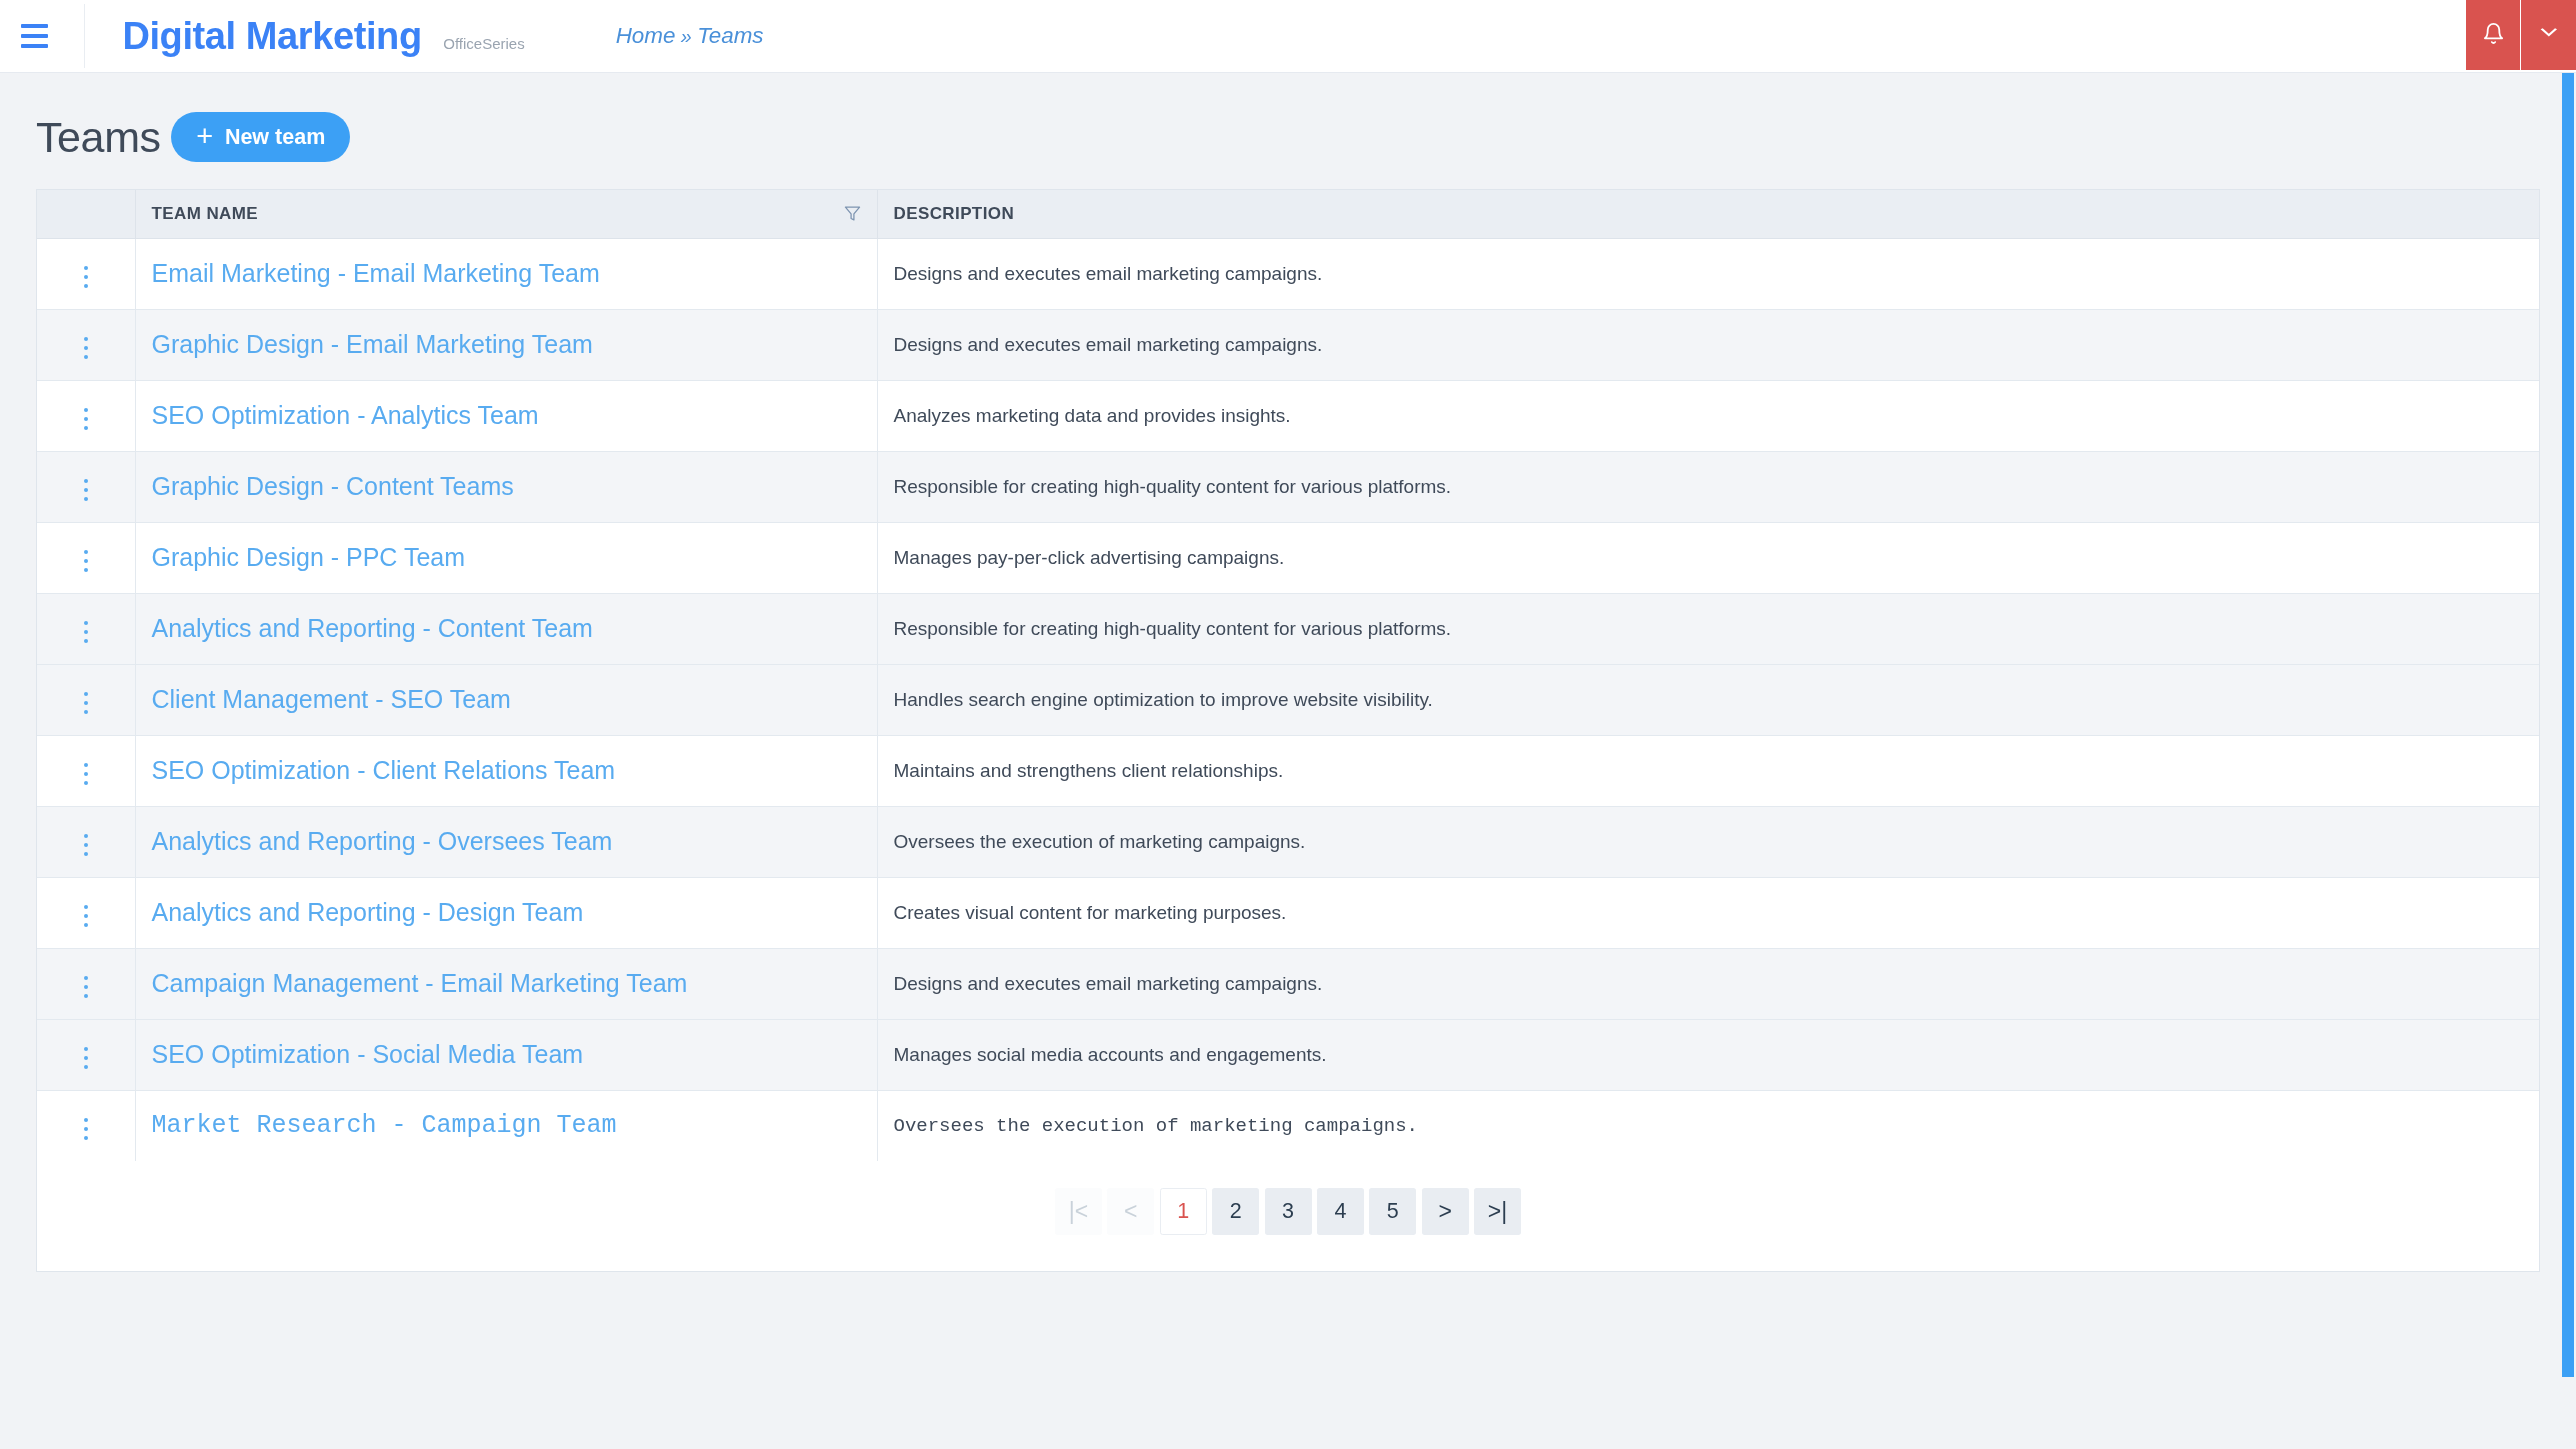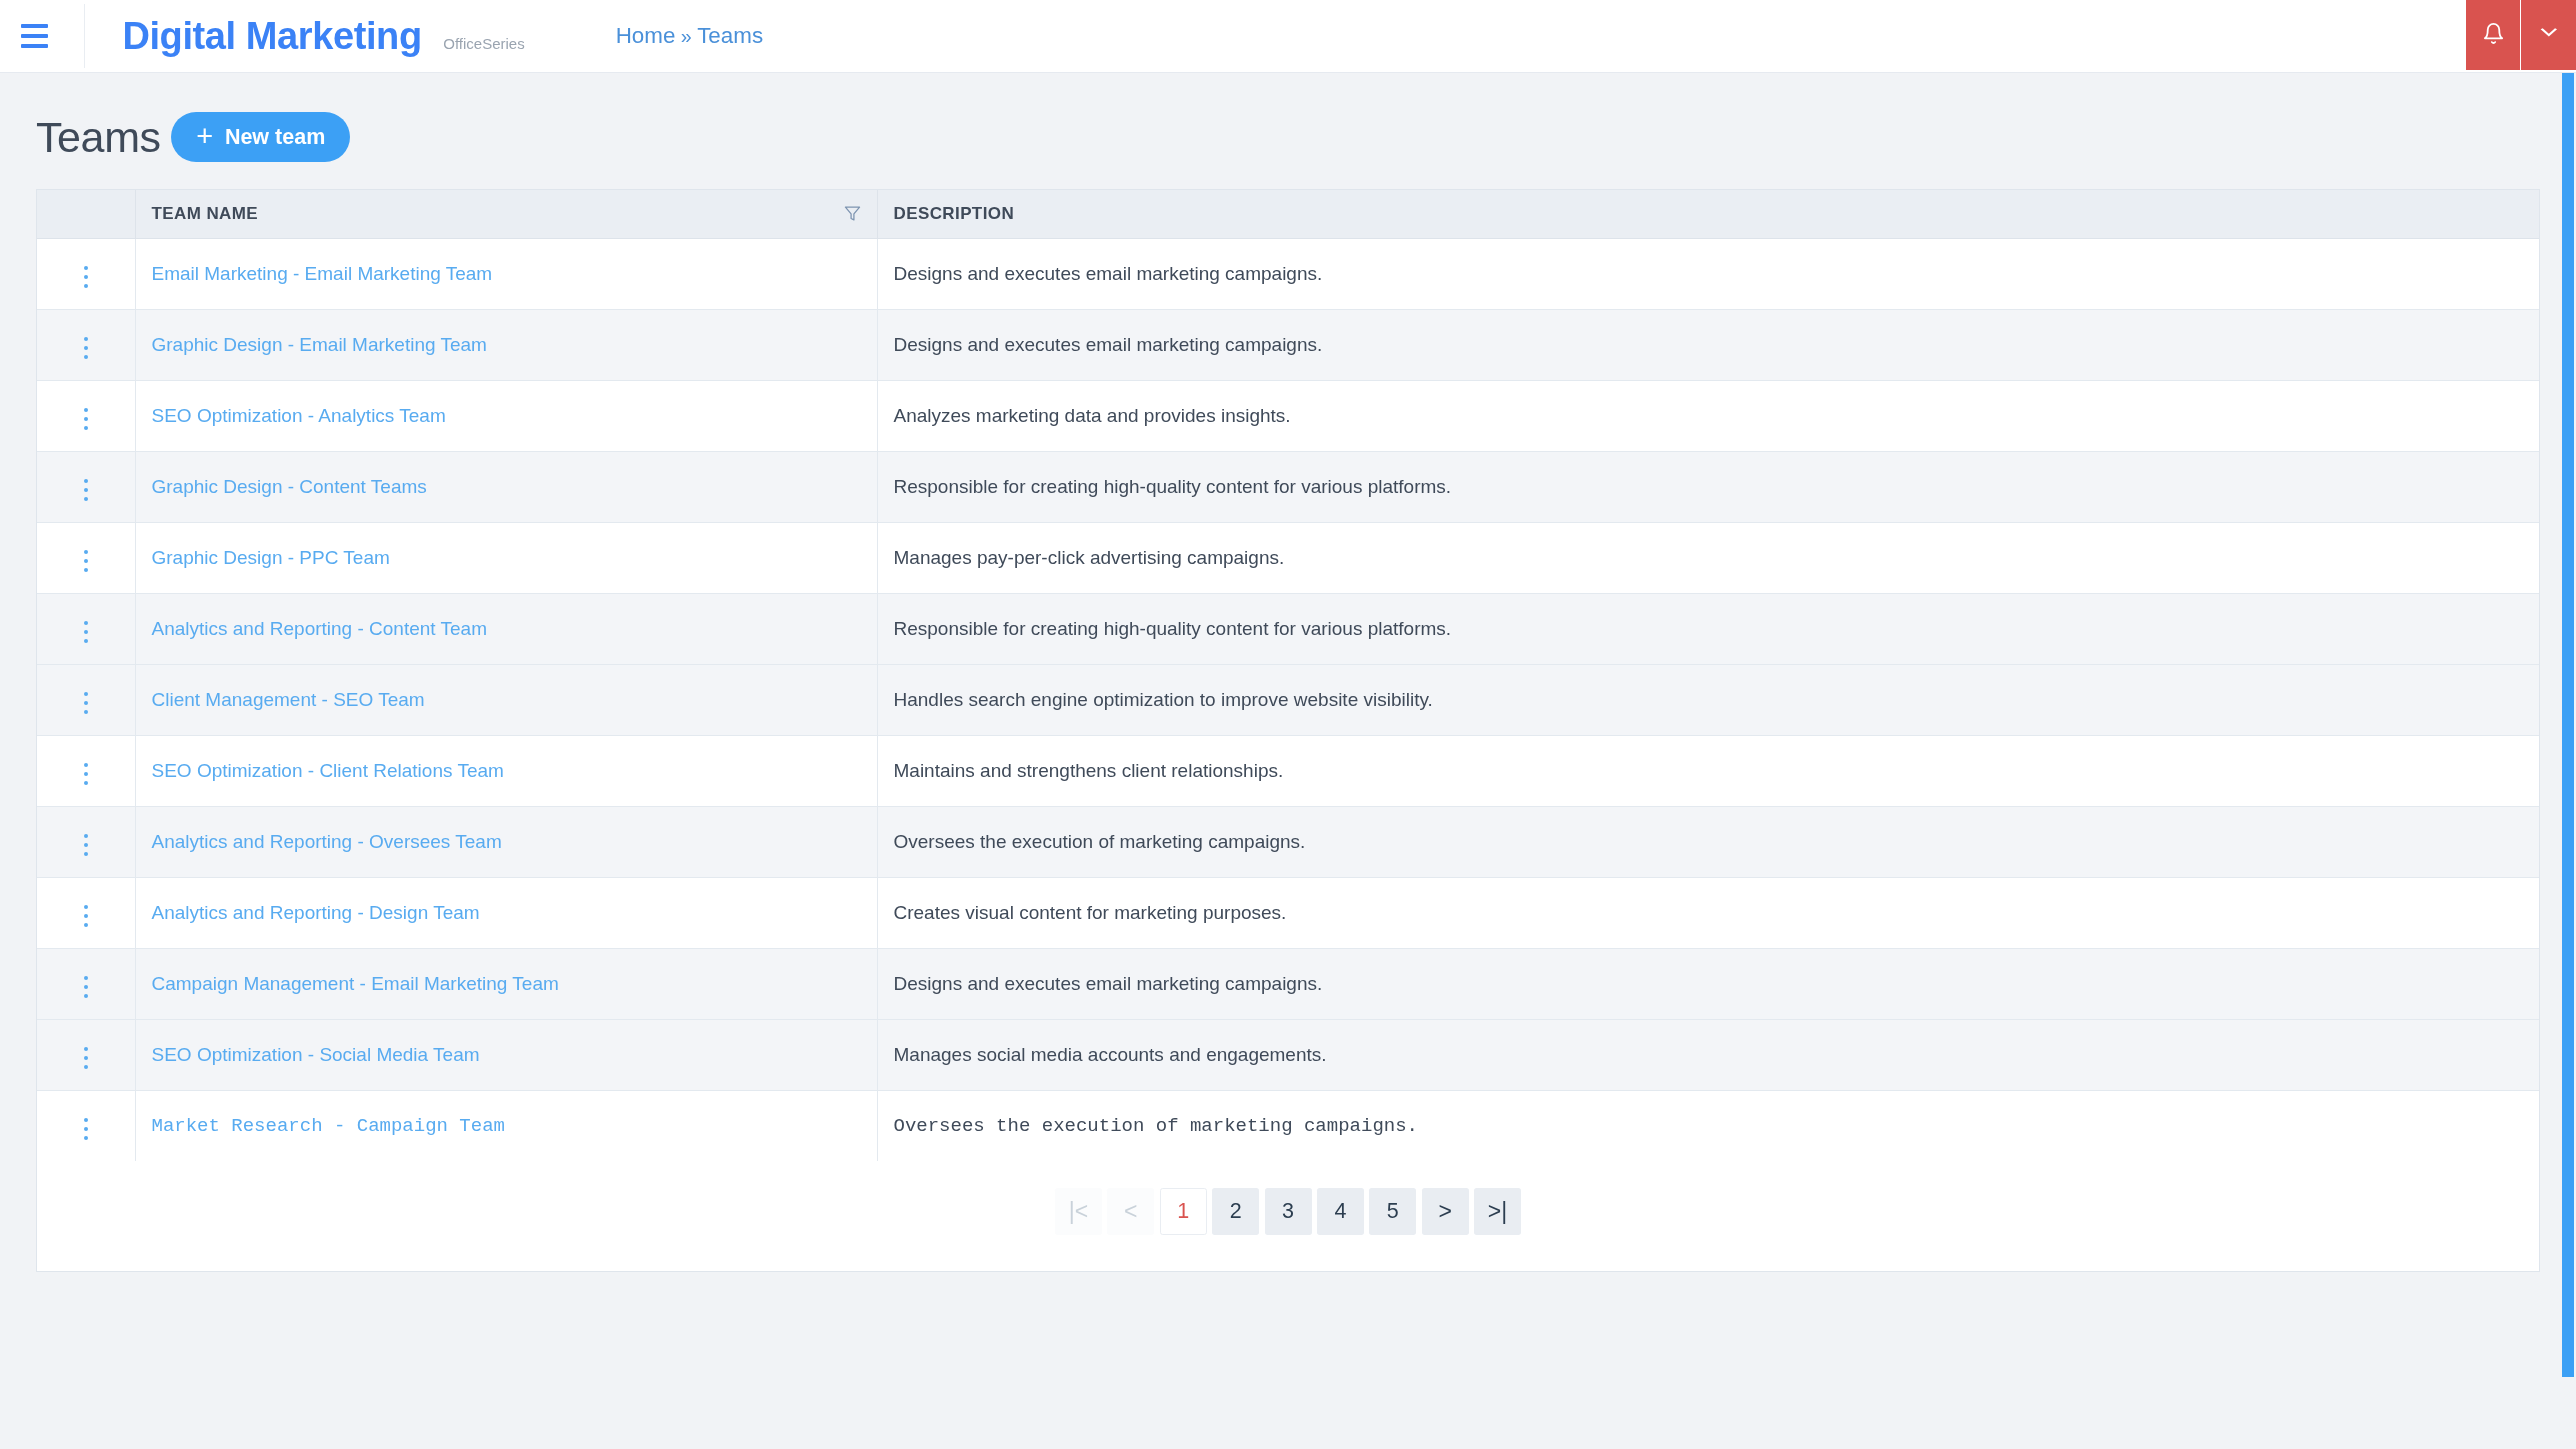--- a/index.html
+++ b/index.html
@@ -70,20 +70,21 @@
     white-space: nowrap;
   }
 
   .breadcrumb {
     margin-left: 75px;
     font-size: 22.4px;
     display: flex;
     align-items: center;
     gap: 5.4px;
     white-space: nowrap;
+    font-style: italic;
   }
   .breadcrumb a {
     color: #4a90d9;
     text-decoration: none;
     cursor: pointer;
   }
   .breadcrumb .sep { color: #4a90d9; font-size: 19.7px; }
 
   .topbar-right {
     position: absolute;
@@ -213,21 +214,21 @@
     display: block;
     width: 4.5px;
     height: 4.5px;
     border-radius: 50%;
     background: #58abf0;
   }
 
   .team-link {
     color: #58abf0;
     text-decoration: none;
-    font-size: 19px;
+    font-size: 25px;
     cursor: pointer;
     white-space: nowrap;
   }
 
   
   .pager-wrap {
     background: #ffffff;
     padding: 27px 0 36px 0;
     display: flex;
     justify-content: center;

